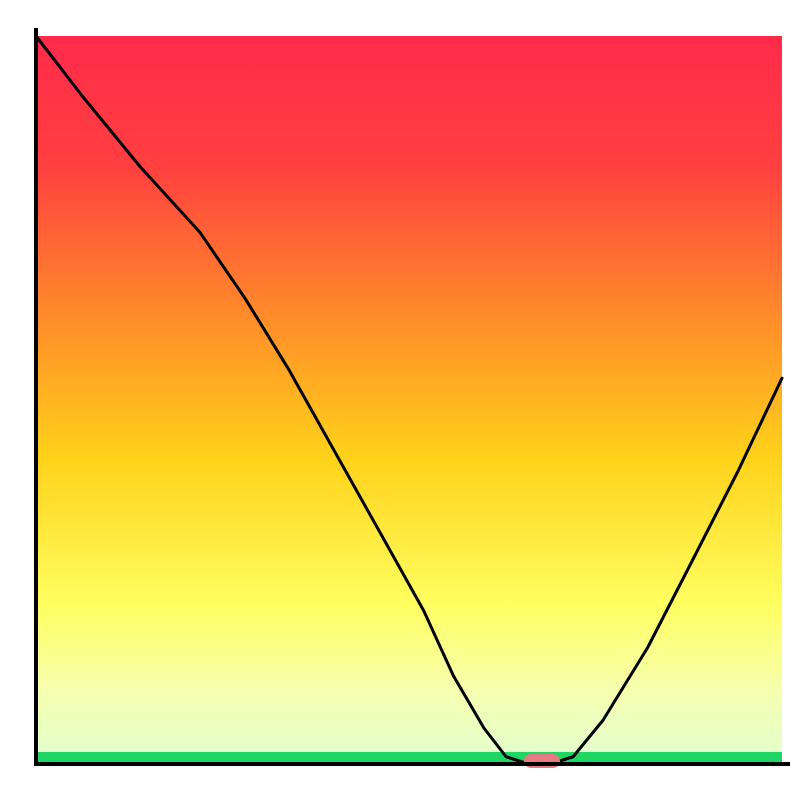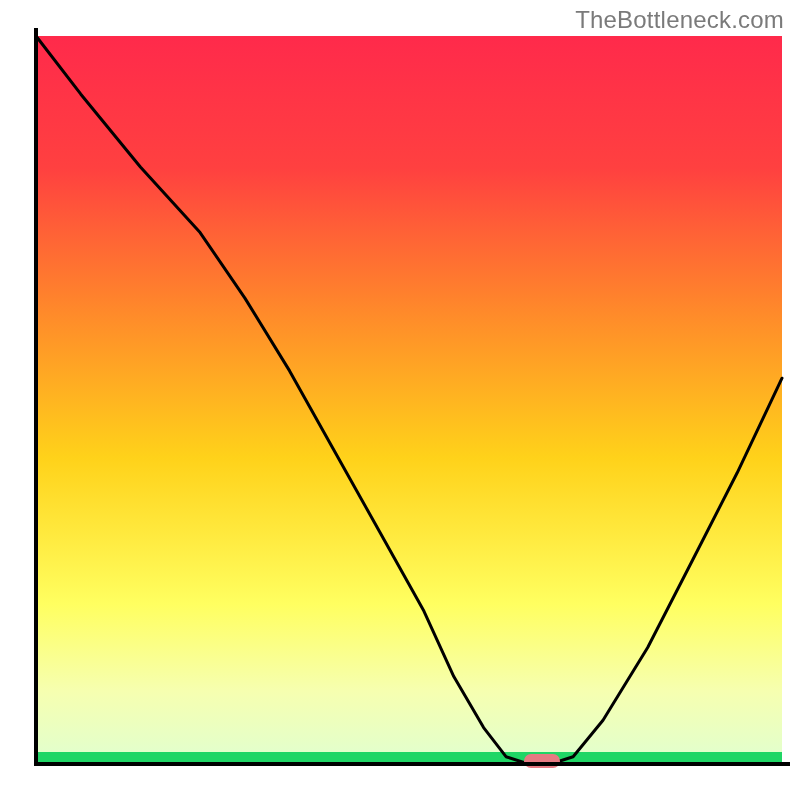--- a/index.html
+++ b/index.html
@@ -31,21 +31,20 @@
     left: 0;
     top: 0;
     width: 800px;
     height: 800px;
     display: block;
   }
 </style>
 </head>
 <body>
 <div class="wrap">
-  <div class="watermark">TheBottleneck.com</div>
 
   <svg class="chart" viewBox="0 0 800 800">
     <defs>
 
       <linearGradient id="rainbow" x1="0" y1="0" x2="0" y2="1">
         <stop id="g-stop-0" offset="0%" stop-color="#ff2a4b"></stop>
         <stop id="g-stop-1" offset="18%" stop-color="#ff4040"></stop>
         <stop id="g-stop-2" offset="38%" stop-color="#ff8a2a"></stop>
         <stop id="g-stop-3" offset="58%" stop-color="#ffd21a"></stop>
         <stop id="g-stop-4" offset="78%" stop-color="#ffff60"></stop>

